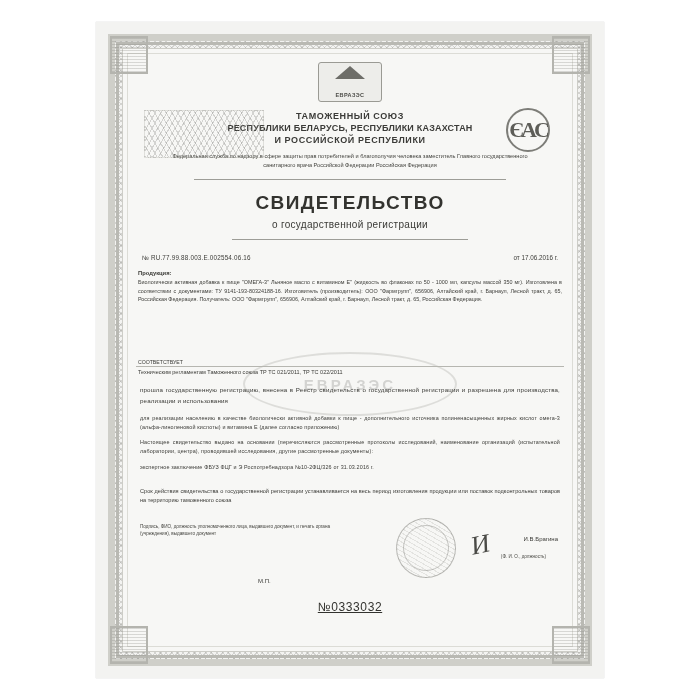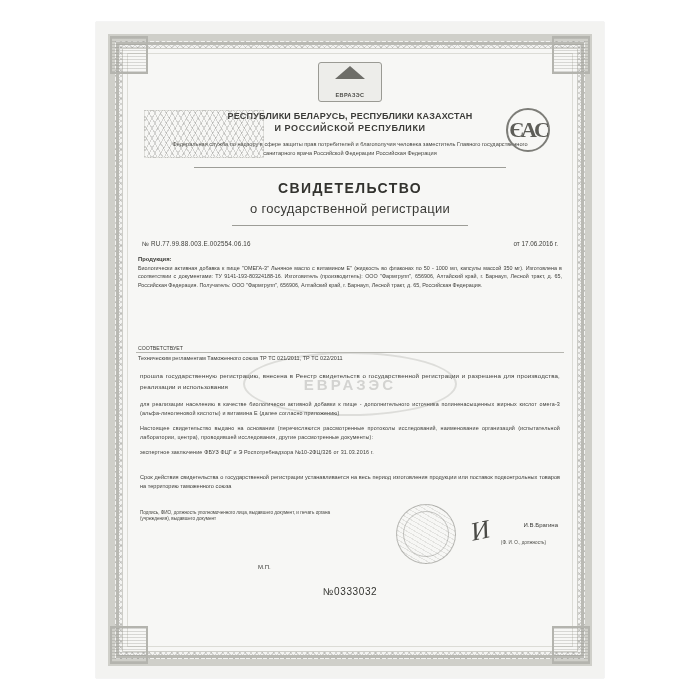--- a/index.html
+++ b/index.html
@@ -192,29 +192,29 @@
 
   .rule {
     height: 1px;
     background: #9d9d97;
     margin: 10px 58px 0 58px;
   }
   .rule.short { margin: 9px 96px 0 96px; }
 
   .cert-title {
     text-align: center;
-    font-size: 14px;
+    font-size: 19px;
     font-weight: bold;
     letter-spacing: 1.4px;
     color: #33332f;
     margin-top: 12px;
   }
   .cert-sub {
     text-align: center;
-    font-size: 13px;
+    font-size: 10px;
     color: #3a3a36;
     margin-top: 5px;
     letter-spacing: .3px;
   }
 
   .numrow {
     display: flex;
     justify-content: space-between;
     font-size: 6.3px;
     color: #3c3c38;
@@ -334,24 +334,25 @@
   .sig-sub {
     position: absolute;
     right: 18px;
     top: 30px;
     font-size: 4.6px;
     color: #4a4a45;
   }
 
   .blank-no {
     text-align: center;
-    font-size: 10px;
+    font-size: 12px;
     color: #33332f;
     margin-top: 10px;
     letter-spacing: .6px;
+    text-decoration: underline;
   }
   .mp {
     position: absolute;
     left: 122px;
     bottom: 6px;
     font-size: 6px;
     color: #3b3b37;
   }
   .bottom-wrap { position: relative; }
 </style>
@@ -381,20 +382,21 @@
           <div class="emblem-text">ЕВРАЗЭС</div>
         </div>
       </div>
 
       <div class="header-row">
         <div class="guilloche-block"></div>
         <div class="eac">ЄAC</div>
       </div>
 
       <div class="title-union">
+        <div>ТАМОЖЕННЫЙ СОЮЗ</div>
         <div class="l2">РЕСПУБЛИКИ БЕЛАРУСЬ, РЕСПУБЛИКИ КАЗАХСТАН</div>
         <div>И РОССИЙСКОЙ РЕСПУБЛИКИ</div>
       </div>
 
       <div class="org-line">Федеральная служба по надзору в сфере защиты прав потребителей и благополучия человека заместитель Главного государственного санитарного врача Российской Федерации Российская Федерация</div>
 
       <div class="rule"></div>
 
       <div class="cert-title">СВИДЕТЕЛЬСТВО</div>
       <div class="cert-sub">о государственной регистрации</div>

